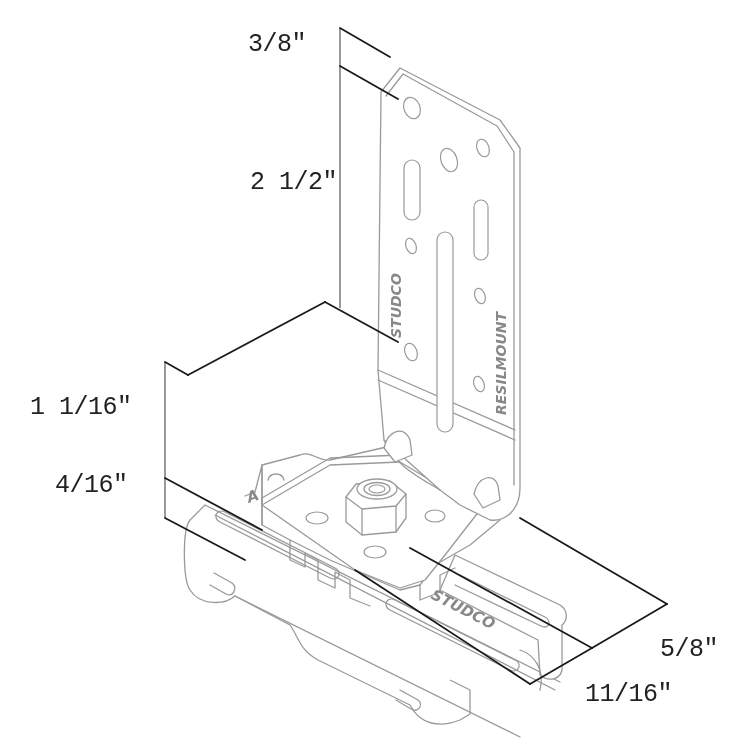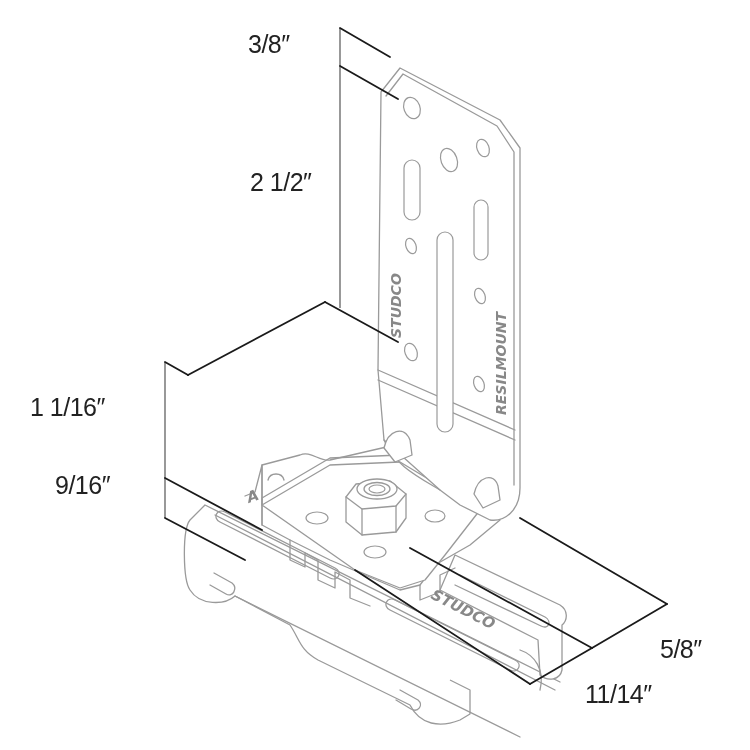--- a/index.html
+++ b/index.html
@@ -1,18 +1,18 @@
 <!DOCTYPE html>
 <html><head>
 <meta charset="utf-8">
 <style>
   html, body { margin:0; padding:0; background:#ffffff; }
   body { width:750px; height:750px; position:relative; overflow:hidden; font-family:"DejaVu Sans", sans-serif; }
   #diagram { position:absolute; left:0; top:0; width:750px; height:750px; }
-  .dim-label { position:absolute; font-family:Liberation Sans, sans-serif; font-size:25px; color:#222; letter-spacing:-0.5px; white-space:nowrap; line-height:1; }
+  .dim-label { position:absolute; font-family:Liberation Mono, monospace; font-size:25px; color:#222; letter-spacing:-0.5px; white-space:nowrap; line-height:1; }
   .part { fill:none; stroke:#9a9a9a; stroke-width:1.3; stroke-linejoin:round; stroke-linecap:round; }
   .part-fill { fill:#ffffff; stroke:#9a9a9a; stroke-width:1.3; stroke-linejoin:round; }
   .hole { fill:#fff; stroke:#9a9a9a; stroke-width:1.2; }
   .dim { fill:none; stroke:#1a1a1a; stroke-width:1.8; stroke-linecap:round; }
   .dimthin { fill:none; stroke:#444; stroke-width:1.1; }
   .stamp { font-family:"DejaVu Sans", sans-serif; font-weight:bold; font-style:italic; fill:#888; }
 </style>
 </head>
 <body>
 
@@ -112,15 +112,15 @@
     <line class="dim" x1="410" y1="548" x2="592" y2="648"></line>
     <line class="dim" x1="592" y1="648" x2="667" y2="604"></line>
     <line class="dim" x1="355" y1="570" x2="530" y2="684"></line>
     <line class="dim" x1="530" y1="684" x2="592" y2="648"></line>
   </g>
 </svg>
 
 <div class="dim-label" style="left:248px; top:32px;">3/8″</div>
 <div class="dim-label" style="left:226px; top:170px;margin-left:24px;">2 1/2″</div>
 <div class="dim-label" style="left:30px; top:395px;">1 1/16″</div>
-<div class="dim-label" style="left:55px; top:473px;">9/16″</div>
+<div class="dim-label" style="left:55px; top:473px;">4/16″</div>
 <div class="dim-label" style="left:660px; top:637px;">5/8″</div>
-<div class="dim-label" style="left:585px; top:682px;">11/14″</div>
+<div class="dim-label" style="left:585px; top:682px;">11/16″</div>
 
 </body></html>

